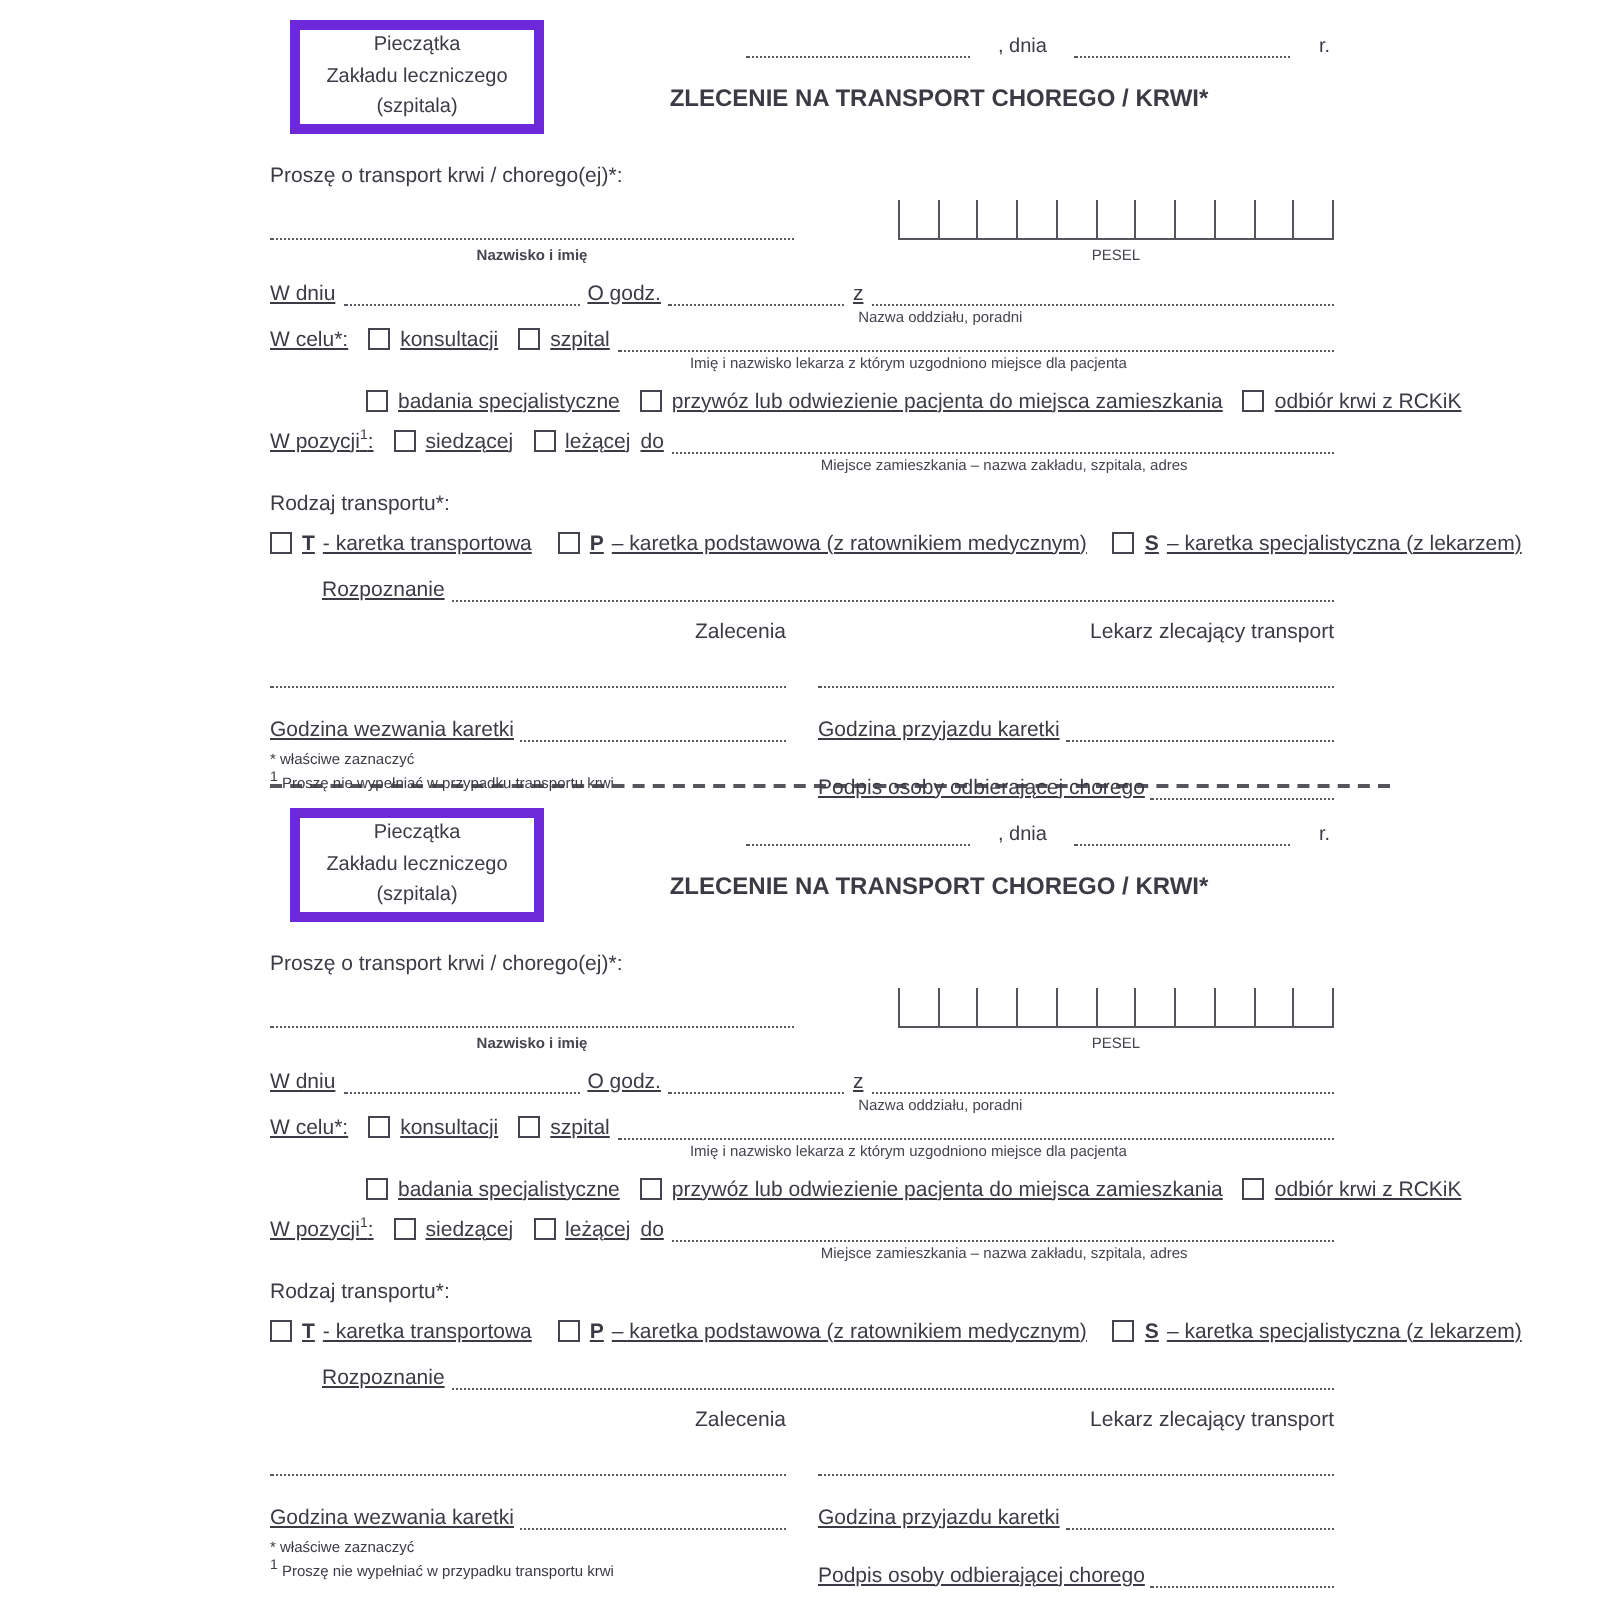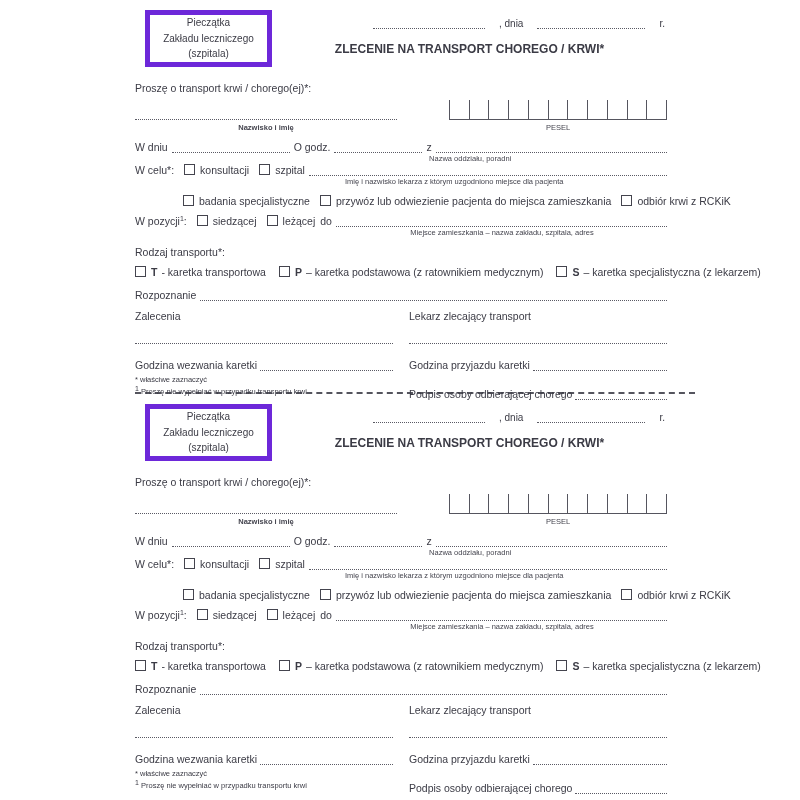--- a/index.html
+++ b/index.html
@@ -13,21 +13,21 @@
   .header-row { display:flex; align-items:flex-start; }
   .stamp-box { margin-left:10px; width:127px; min-height:47px; border:5px solid #6d28d9;
                display:flex; flex-direction:column; justify-content:center; text-align:center;
                font-size:10px; line-height:1.55; flex:none; }
   .header-right { flex:1; display:flex; flex-direction:column; }
   .date-line { display:flex; align-items:flex-end; justify-content:flex-end; margin-top:8px; font-size:10px;gap:12px; }
   .date-line .lbl { margin:0 2px; }
   .title { text-align:center; font-weight:bold; font-size:12px; margin-top:13px; }
 
   
-  .row { display:flex; align-items:flex-end; }
+  .row { display:flex; align-items:flex-end;text-decoration:underline; }
   .lbl { white-space:nowrap; }
   .fill { border-bottom:1px dotted #5a5a64; height:3px; flex:none; }
   .fill.grow { flex:1; }
   .cb { width:11px; height:11px; border:1px solid #44444e; flex:none; margin:0 5px 1px 10px; background:#fff; }
   .cap-row { position:relative; height:11px;text-align:right; }
   .cap { position:absolute; top:1px; transform:translateX(-50%); font-size:7.5px; white-space:nowrap; color:#45454f; }
 
   
   .np-row { display:flex; align-items:flex-end; margin-top:6px; }
   .np-left { width:262px;font-weight:bold; }
@@ -44,25 +44,25 @@
   .request { margin-top:15px; }
   .r-wdniu { margin-top:9px; }
   .r-wcelu { margin-top:0; }
   .r-badania { margin-top:8px; padding-left:48px; }
   .r-pozycji { margin-top:8px; }
   .r-rodzaj { margin-top:8px; }
   .r-tps { margin-top:8px; }
   .tps-opt { display:flex; align-items:flex-end; margin-right:13px; }
   .tps-opt .cb { margin-left:0; }
   .tps-letter { font-weight:bold; margin-right:4px; }
-  .r-rozp { margin-top:11px; }
+  .r-rozp { margin-top:11px;margin-left:26px; }
 
   .cols { display:flex; justify-content:space-between; margin-top:9px; }
   .col { width:48.5%; display:flex; flex-direction:column; }
-  .col-header { text-align:left; }
+  .col-header { text-align:right; }
   .col .line { margin-top:19px; width:100%; }
   .godz-row { margin-top:15px; }
   .footnotes { font-size:7.5px; margin-top:3px; line-height:1.6; color:#3b3b45; }
   .podpis-row { margin-top:17px;text-align:right; }
 
   .separator { border-top:2px dashed #55555e; margin:4px 105px 0 135px; }
 </style>
 </head>
 <body>
 

